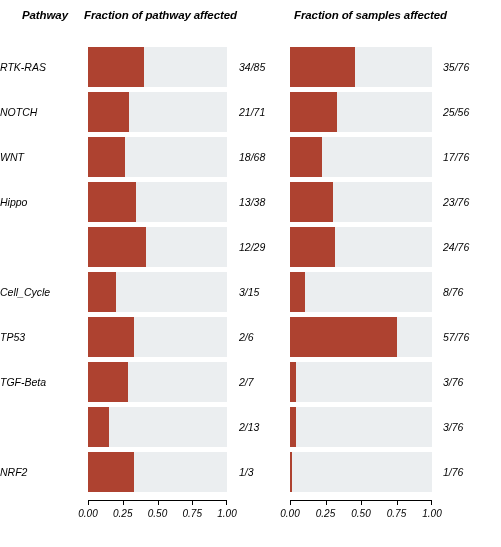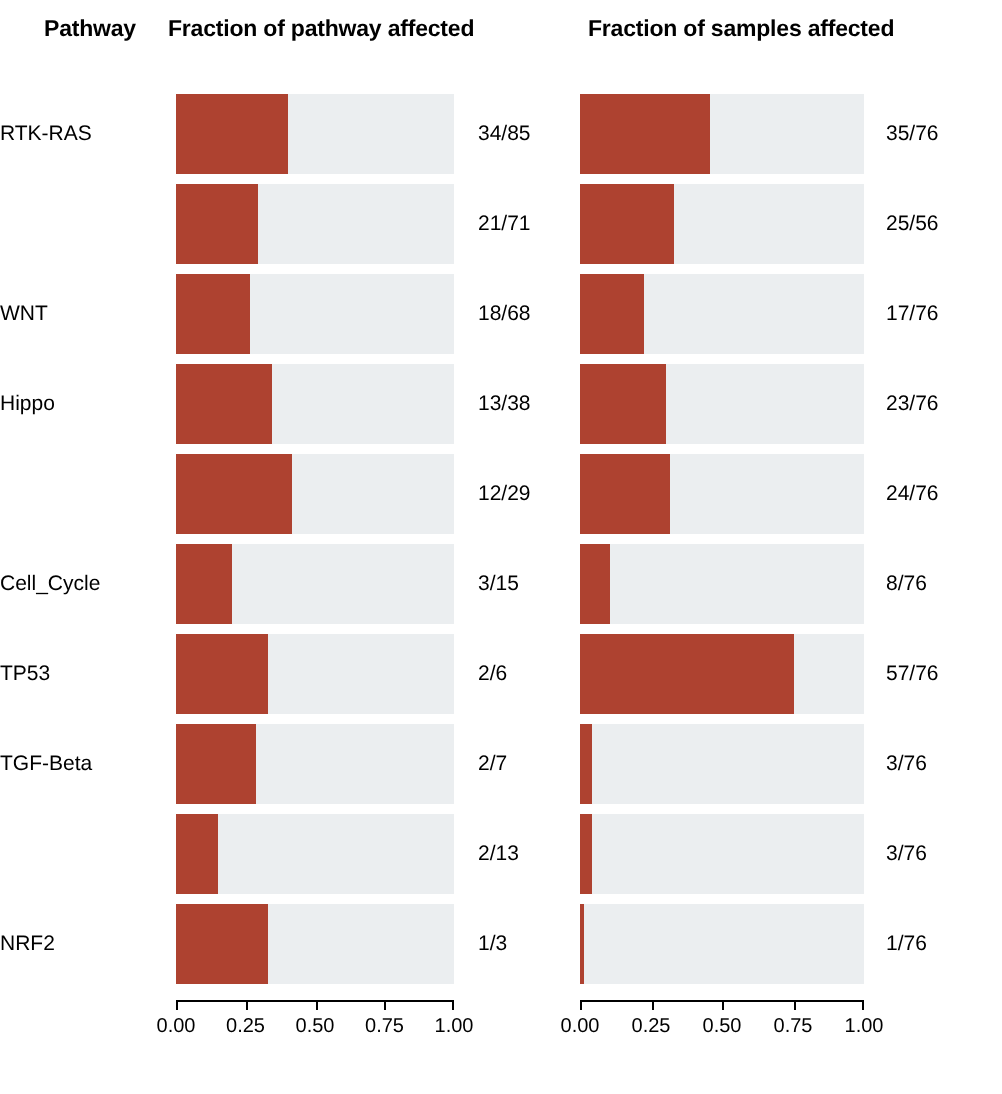--- a/index.html
+++ b/index.html
@@ -14,20 +14,21 @@
     color: #000000;
     position: relative;
     overflow: hidden;
   }
 
   #root {
     position: absolute;
     left: 0; top: 0;
     width: 501px;
     height: 547px;
+    font-style: italic;
   }
 
   
   .hdr {
     position: absolute;
     font-size: 11.5px;
     font-weight: bold;
     color: #000;
     white-space: nowrap;
     letter-spacing: -0.1px;
@@ -133,20 +134,21 @@
         <div class="track left">
           <div class="bar" style="width: 55.6px; background: rgb(174, 66, 48);"></div>
         </div>
         <div class="frac left">34/85</div>
         <div class="track right">
           <div class="bar" style="width: 65.39px; background: rgb(174, 66, 48);"></div>
         </div>
         <div class="frac right">35/76</div>
       </div>
       <div class="row" style="top: 92px;">
+        <div class="pw-label">NOTCH</div>
         <div class="track left">
           <div class="bar" style="width: 41.12px; background: rgb(174, 66, 48);"></div>
         </div>
         <div class="frac left">21/71</div>
         <div class="track right">
           <div class="bar" style="width: 46.7px; background: rgb(174, 66, 48);"></div>
         </div>
         <div class="frac right">25/56</div>
       </div>
       <div class="row" style="top: 137px;">

